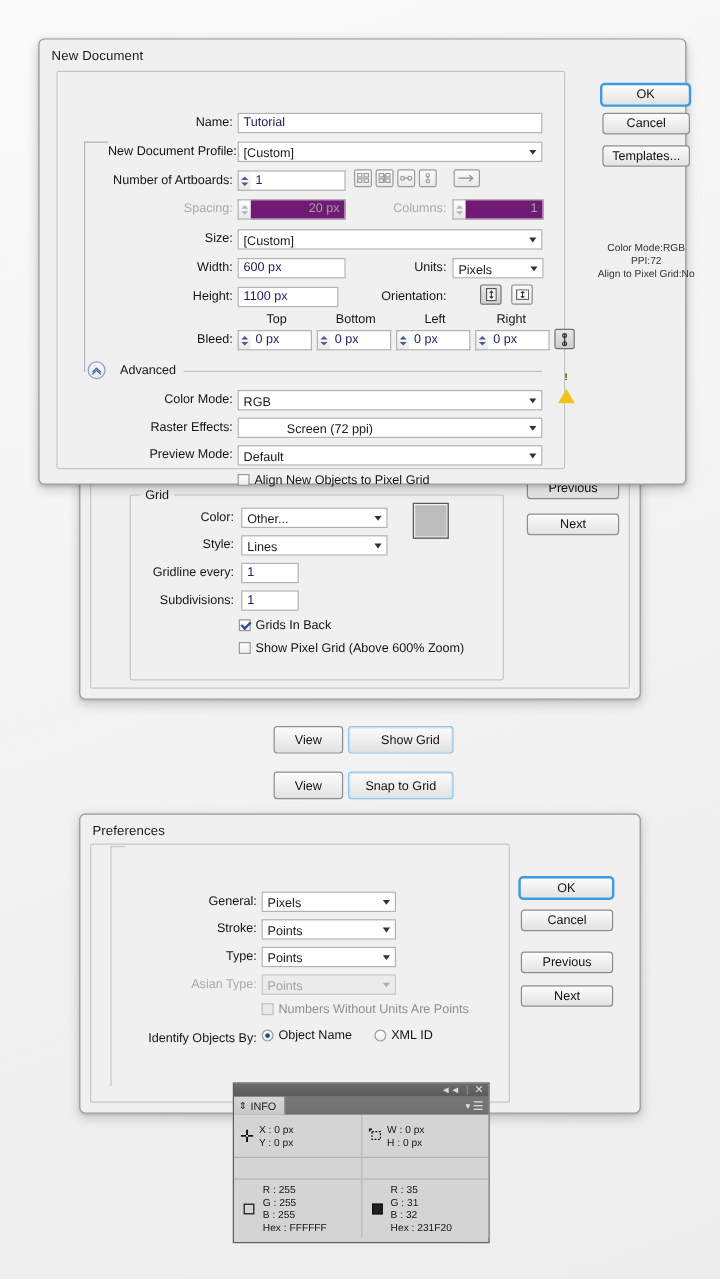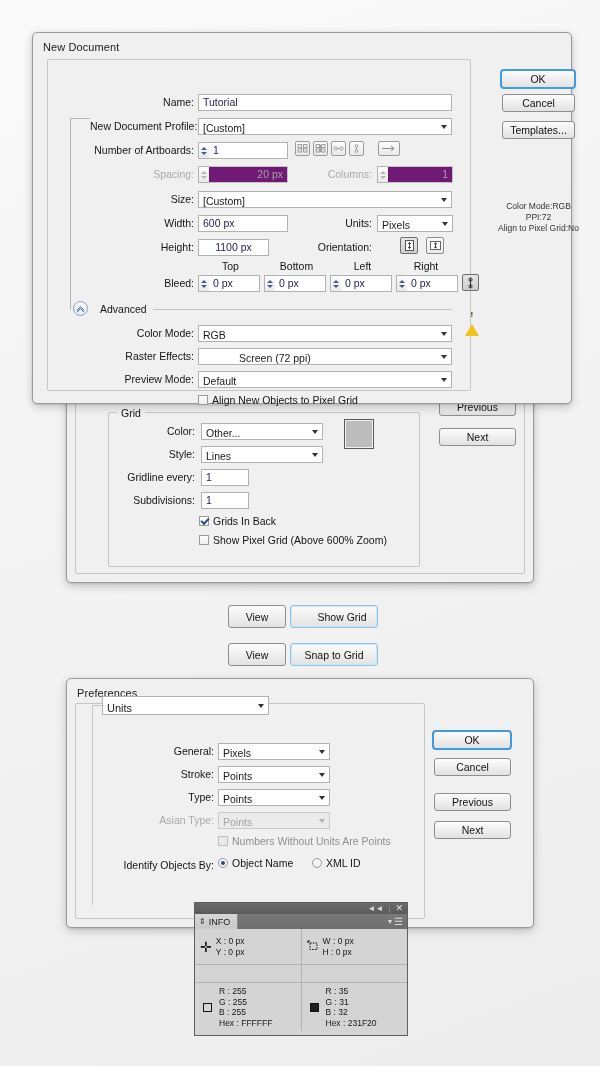--- a/index.html
+++ b/index.html
@@ -299,21 +299,21 @@
     <div class="fld" style="position:absolute; left:150px; top:155px; width:90px;">
       <span>600 px</span>
     </div>
     <div class="lbl" style="position:absolute; left:250px; top:157px; width:74px;">Units:</div>
     <div class="combo flat" style="position:absolute; left:329px; top:155px; width:76px;">
       <span>Pixels</span>
       <span class="arw"></span>
     </div>
 
     <div class="lbl" style="position:absolute; left:66px; top:181px; width:80px;">Height:</div>
-    <div class="fld" style="position:absolute; left:150px; top:179px; width:71px;justify-content:center;">
+    <div class="fld" style="position:absolute; left:150px; top:179px; width:84px;">
       <span>1100 px</span>
     </div>
     <div class="lbl" style="position:absolute; left:240px; top:181px; width:84px;">Orientation:</div>
     <div style="position:absolute; left:352px; top:177px; width:18px; height:17px; border:1px solid #6e6e6e; background:linear-gradient(#e7e7e7,#cfcfcf); border-radius:2px; display:flex; align-items:center; justify-content:center;">
       <svg width="9" height="11" viewBox="0 0 9 11">
           <rect x=".5" y=".5" width="8" height="10" fill="#fff" stroke="#555"></rect>
           <path d="M4.5 2.5 L4.5 8.5 M3 4 L4.5 2.5 L6 4 M3 7 L4.5 8.5 L6 7" stroke="#333" fill="none" stroke-width=".9"></path>
         </svg>
     </div>
     <div style="position:absolute; left:378px; top:177px; width:18px; height:17px; border:1px solid #8c8c8c; background:linear-gradient(#fbfbfb,#eaeaea); border-radius:2px; display:flex; align-items:center; justify-content:center;">
@@ -442,24 +442,20 @@
   <div class="btn hl" style="width:88px; height:23px;">
     <span>Snap to Grid</span>
   </div>
 </div>
 
 <div class="dlg" style="left:66px; top:678px; width:468px; height:250px;">
   <div class="dlg-title">Preferences</div>
 
   <div class="panel" style="position:absolute; left:8px; top:24px; width:350px; height:216px;">
 
-    <div class="combo flat" style="position:absolute; left:26px; top:-8px; width:167px; height:19px; font-size:11px;">
-      <span>Units</span>
-      <span class="arw"></span>
-    </div>
     <div style="position:absolute; left:16px; top:1px; width:1px; height:200px; background:#c6c6c6;"></div>
     <div style="position:absolute; left:16px; top:1px; width:12px; height:1px; background:#c6c6c6;"></div>
 
     <div class="lbl" style="position:absolute; left:58px; top:41px; width:80px;">General:</div>
     <div class="combo flat" style="position:absolute; left:142px; top:39px; width:112px;">
       <span>Pixels</span>
       <span class="arw"></span>
     </div>
 
     <div class="lbl" style="position:absolute; left:58px; top:64px; width:80px;">Stroke:</div>

